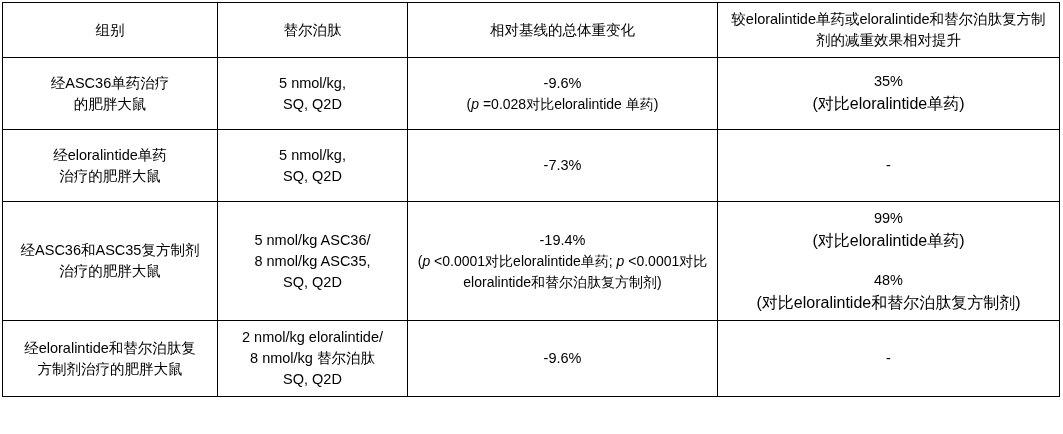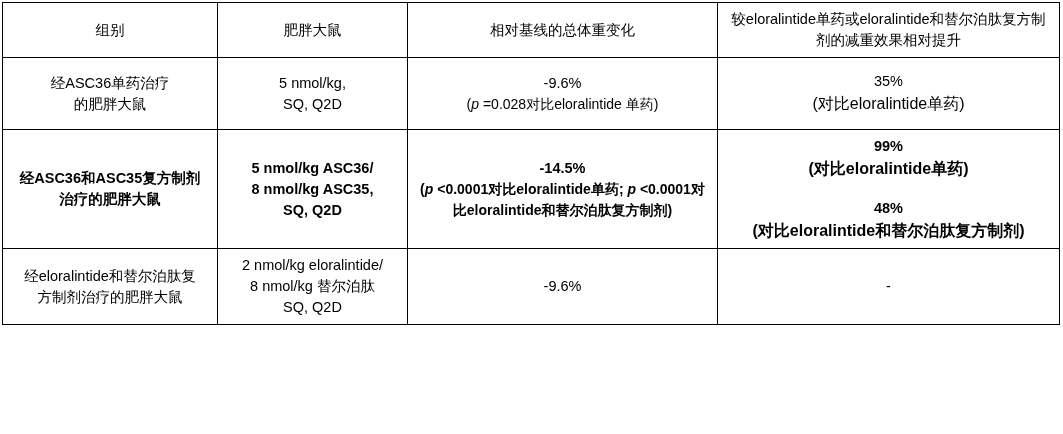--- a/index.html
+++ b/index.html
@@ -57,38 +57,38 @@
   .ital {
     font-style: italic;
   }
   .spacer-gap {
     display: block;
     height: 18px;
   }
   tbody tr.r0 td { height: 62px; }
   tbody tr.r1 td { height: 72px; }
   tbody tr.r2 td { height: 72px; }
-  tbody tr.r3 td { height: 105px; font-weight: bold; }
+  tbody tr.r3 td { height: 105px; }
   tbody tr.r4 td { height: 68px; }
 </style>
 </head>
 <body>
 
 <div class="table-wrap">
   <table class="data-table">
     <colgroup>
       <col class="c0">
       <col class="c1">
       <col class="c2">
       <col class="c3">
     </colgroup>
     <thead>
       <tr>
         <td>组别</td>
-        <td>肥胖大鼠</td>
+        <td>替尔泊肽</td>
         <td>相对基线的总体重变化</td>
         <td>较eloralintide单药或eloralintide和替尔泊肽复方制剂的减重效果相对提升</td>
       </tr>
     </thead>
     <tbody>
 
 
       <tr class="r1">
         <td>
           <span class="cell-line">经ASC36单药治疗</span>
@@ -101,33 +101,49 @@
         <td>
           <span class="cell-line">-9.6%</span>
           <span class="cell-line pval">(<span class="ital">p</span> =0.028对比eloralintide 单药)</span>
         </td>
         <td>
           <span class="cell-line">35%</span>
           <span class="cell-line cell-sub">(对比eloralintide单药)</span>
         </td>
       </tr>
 
+      <tr class="r2">
+        <td>
+          <span class="cell-line">经eloralintide单药</span>
+          <span class="cell-line">治疗的肥胖大鼠</span>
+        </td>
+        <td>
+          <span class="cell-line">5 nmol/kg,</span>
+          <span class="cell-line">SQ, Q2D</span>
+        </td>
+        <td>
+          <span class="cell-line">-7.3%</span>
+        </td>
+        <td>
+          <span class="cell-line">-</span>
+        </td>
+      </tr>
 
       <tr class="r3">
         <td>
           <span class="cell-line">经ASC36和ASC35复方制剂</span>
           <span class="cell-line">治疗的肥胖大鼠</span>
         </td>
         <td>
           <span class="cell-line">5 nmol/kg ASC36/</span>
           <span class="cell-line">8 nmol/kg ASC35,</span>
           <span class="cell-line">SQ, Q2D</span>
         </td>
         <td>
-          <span class="cell-line">-14.5%</span>
+          <span class="cell-line">-19.4%</span>
           <span class="cell-line pval">(<span class="ital">p</span> &lt;0.0001对比eloralintide单药; <span class="ital">p</span> &lt;0.0001对比eloralintide和替尔泊肽复方制剂)</span>
         </td>
         <td>
           <span class="cell-line">99%</span>
           <span class="cell-line cell-sub">(对比eloralintide单药)</span>
           <span class="spacer-gap"></span>
           <span class="cell-line">48%</span>
           <span class="cell-line cell-sub">(对比eloralintide和替尔泊肽复方制剂)</span>
         </td>
       </tr>

